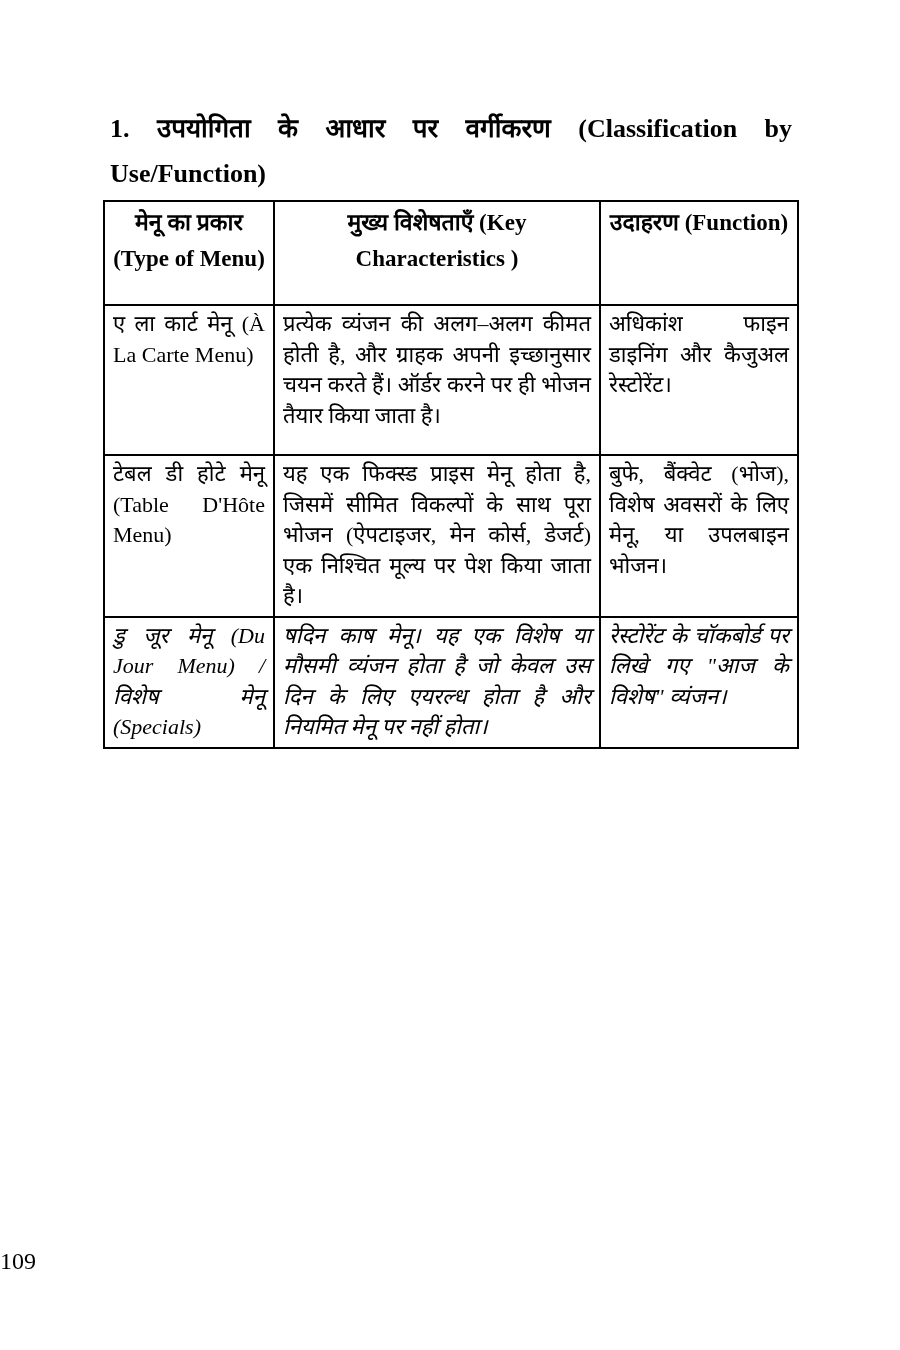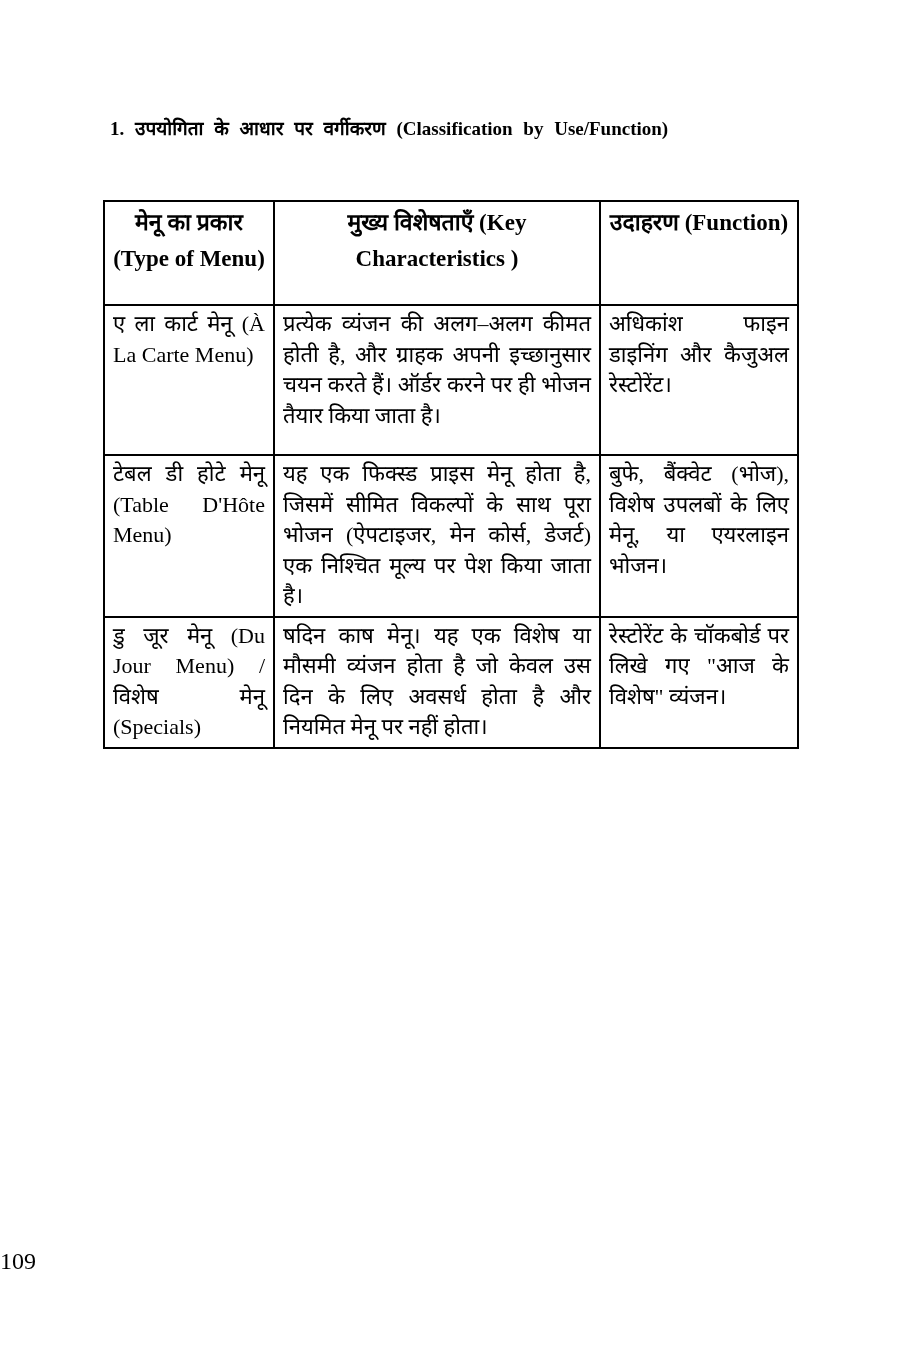--- a/index.html
+++ b/index.html
@@ -13,21 +13,21 @@
     width: 900px;
     height: 1350px;
     background: #ffffff;
     overflow: hidden;
   }
   .heading {
     position: absolute;
     left: 110px;
     top: 106px;
     width: 682px;
-    font-size: 19px;
+    font-size: 26px;
     font-weight: bold;
     text-align: justify;
     line-height: 45px;
     word-spacing: 6px;
   }
   table.menu-table {
     position: absolute;
     left: 103px;
     top: 200px;
     width: 694px;
@@ -51,21 +51,21 @@
     line-height: 36px;
   }
   table.menu-table td {
     font-size: 22px;
     line-height: 30.5px;
     text-align: justify;
     border-radius: 6px;
   }
   tr.row-1 td { height: 150px; }
   tr.row-2 td { height: 148px; }
-  tr.row-3 td { height: 122px; }
+  tr.row-3 td { height: 122px; font-style: italic; }
   tr.row-4 td { height: 150px; }
   .page-number {
     position: absolute;
     left: 0;
     top: 1248px;
     width: 900px;
     text-align: left;
     font-size: 24px;
   }
 </style>
@@ -91,25 +91,25 @@
     </thead>
     <tbody>
       <tr class="row-1">
         <td>ए ला कार्ट मेनू (À La Carte Menu)</td>
         <td>प्रत्येक व्यंजन की अलग–अलग कीमत होती है, और ग्राहक अपनी इच्छानुसार चयन करते हैं। ऑर्डर करने पर ही भोजन तैयार किया जाता है।</td>
         <td>अधिकांश फाइन डाइनिंग और कैजुअल रेस्टोरेंट।</td>
       </tr>
       <tr class="row-2">
         <td>टेबल डी होटे मेनू (Table D'Hôte Menu)</td>
         <td>यह एक फिक्स्ड प्राइस मेनू होता है, जिसमें सीमित विकल्पों के साथ पूरा भोजन (ऐपटाइजर, मेन कोर्स, डेजर्ट) एक निश्चित मूल्य पर पेश किया जाता है।</td>
-        <td>बुफे, बैंक्वेट (भोज), विशेष उपलबों के लिए मेनू, या एयरलाइन भोजन।</td>
+        <td>बुफे, बैंक्वेट (भोज), विशेष अवसरों के लिए मेनू, या उपलबाइन भोजन।</td>
       </tr>
       <tr class="row-3">
         <td>डु जूर मेनू (Du Jour Menu) / विशेष मेनू (Specials)</td>
-        <td>षदिन काष मेनू। यह एक विशेष या मौसमी व्यंजन होता है जो केवल उस दिन के लिए अवसर्ध होता है और नियमित मेनू पर नहीं होता।</td>
+        <td>षदिन काष मेनू। यह एक विशेष या मौसमी व्यंजन होता है जो केवल उस दिन के लिए एयरल्ध होता है और नियमित मेनू पर नहीं होता।</td>
         <td>रेस्टोरेंट के चॉकबोर्ड पर लिखे गए "आज के विशेष" व्यंजन।</td>
       </tr>
     </tbody>
   </table>
 
   <div class="page-number">109</div>
 
 </div>
 
 </body></html>

